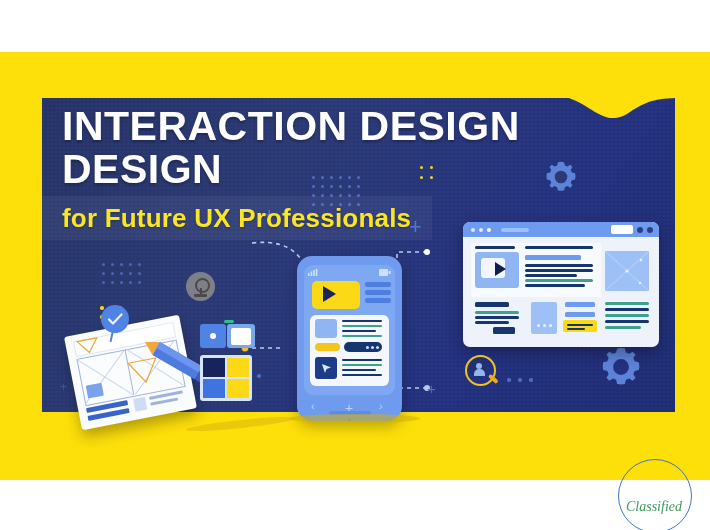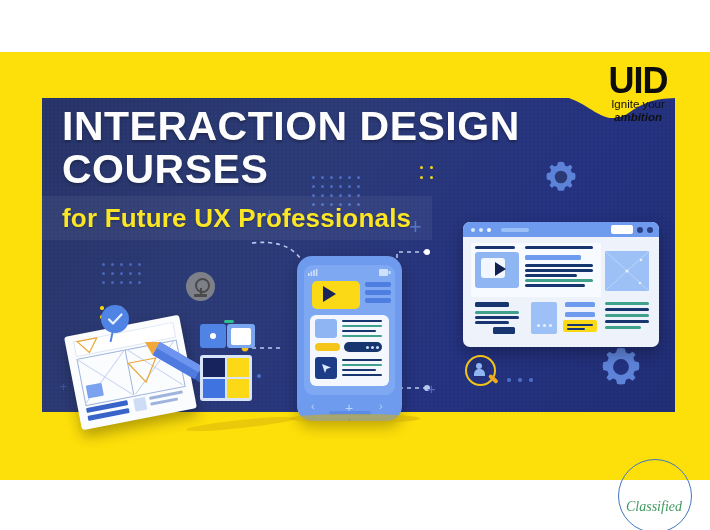--- a/index.html
+++ b/index.html
@@ -273,21 +273,21 @@
 
   </div>
 
   <svg class="abs" style="left:540px;top:90px;" width="145" height="95">
     <path d="M0 0 L145 0 L145 95 L145 8 C 118 8, 108 10, 90 22 C 66 40, 52 8, 22 6 C 12 5, 4 4, 0 4 Z" fill="#fddf0a"></path>
     <path d="M0 0 L145 0 L145 6 C 116 6, 104 10, 88 22 C 64 41, 50 10, 20 6 C 11 5, 3 4, 0 4 Z" fill="#fddf0a"></path>
   </svg>
 
   <div class="headline">
     <div>INTERACTION DESIGN</div>
-    <div>COURSES</div>
+    <div>DESIGN</div>
   </div>
 
   <div class="subtitle-band"></div>
   <div class="subtitle">for Future UX Professionals</div>
 
   <div class="sketch">
     <div class="sk-line" style="left:8px;top:6px;width:100px;height:14px;background:#ffffff;border:1px solid #dfe6f3;"></div>
     <svg style="position:absolute;left:10px;top:4px;" width="26" height="18">
       <path d="M2 3 L22 3 L12 16 Z" fill="none" stroke="#e8a93a" stroke-width="1.2"></path>
     </svg>
@@ -453,24 +453,19 @@
 
   <div class="mag-ring"></div>
   <div class="mag-in"></div>
   <div class="mag-person"></div>
   <div class="mag-body"></div>
   <div class="mag-handle"></div>
 
   <div class="abs" style="left:290px;top:414px;width:130px;height:9px;background:rgba(210,175,10,.55);border-radius:50%;"></div>
   <div class="abs" style="left:186px;top:420px;width:110px;height:8px;background:rgba(210,175,10,.45);border-radius:50%;transform:rotate(-6deg);"></div>
 
-  <div class="uid-logo">
-    <div class="uid-mark">UID</div>
-    <div class="uid-tag1">Ignite your</div>
-    <div class="uid-tag2">ambition</div>
-  </div>
 
   <div class="ad-badge">
     <div class="ad-ring"></div>
     <div class="ad-sub">Classified</div>
   </div>
 
 </div>
 
 </body></html>

